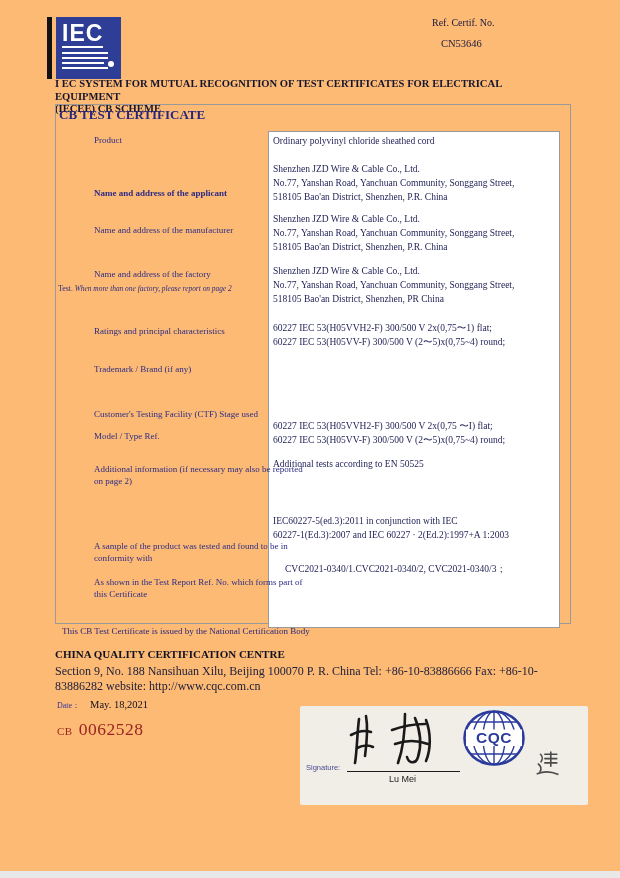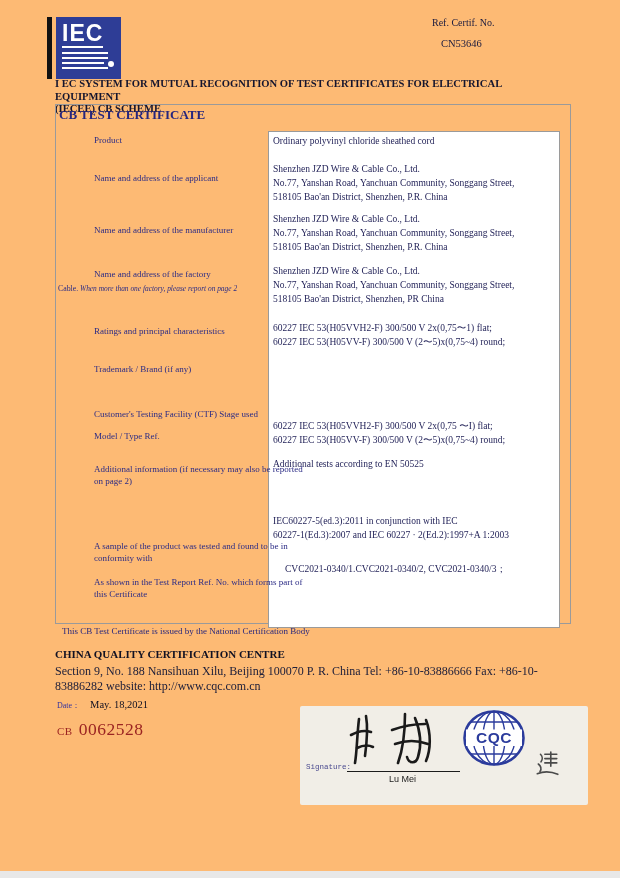--- a/index.html
+++ b/index.html
@@ -37,21 +37,21 @@
   .date-row{left:57px;top:694px;}
   .date-label{font-size:8px;color:#3333a0;}
   .date-value{font-size:10.5px;color:#111122;margin-left:10px;}
   .cb-row{left:57px;top:719px;color:#9b2422;}
   .cb-prefix{font-size:11px;letter-spacing:0.5px;}
   .cb-num{font-size:17.5px;margin-left:6px;letter-spacing:0.5px;}
   
   .sig-patch{left:300px;top:706px;width:288px;height:99px;background:#f1eee7;border-radius:2px;}
   .sig-svg{left:345px;top:711px;}
   .sig-line{left:347px;top:771px;width:113px;border-top:1.5px solid #1c1c1c;}
-  .sig-label{left:306px;top:763px;font-size:7.5px;color:#4a4a8f;font-family:Liberation Mono, monospace;}
+  .sig-label{left:306px;top:763px;font-size:7.5px;color:#4a4a8f;font-family:Liberation Sans, sans-serif;}
   .sig-name{left:389px;top:774px;font-size:9px;color:#1c1c1c;font-family:"Liberation Sans",sans-serif;}
   .cqc-svg{left:462px;top:709px;}
   .jian-svg{left:534px;top:751px;}
 </style>
 </head>
 <body>
 
 <div class="page">
 
   <div class="iec-logo">
@@ -74,25 +74,25 @@
   <div class="abs scheme-title">
     <div>I EC SYSTEM FOR MUTUAL RECOGNITION OF TEST CERTIFICATES FOR ELECTRICAL EQUIPMENT</div>
     <div>(IECEE) CB SCHEME</div>
   </div>
 
   <div class="abs outer-box"></div>
   <div class="abs value-box"></div>
   <div class="abs cb-title">CB TEST CERTIFICATE</div>
 
   <div class="lbl" style="top:135px;">Product</div>
-  <div class="lbl" style="top:173px;">Name and address of the applicant</div>
+  <div class="lbl" style="top:188px;font-weight:bold;">Name and address of the applicant</div>
   <div class="lbl" style="top:269px;">Name and address of the factory</div>
   <div class="lbl" style="top:225px;">Name and address of the manufacturer</div>
   <div class="note" style="top:284px;">
-    <span>Cable.</span><span class="it"> When more than one factory, please report on page 2</span>
+    <span>Test.</span><span class="it"> When more than one factory, please report on page 2</span>
   </div>
   <div class="lbl" style="top:326px;">Ratings and principal characteristics</div>
   <div class="lbl" style="top:409px;">Customer's Testing Facility (CTF) Stage used</div>
   <div class="lbl" style="top:364px;">Trademark / Brand (if any)</div>
   <div class="lbl" style="top:431px;">Model / Type Ref.</div>
   <div class="lbl" style="top:464px;width:213px;">Additional information (if necessary may also be reported on page 2)</div>
   <div class="lbl" style="top:541px;width:208px;">A sample of the product was tested and found to be in conformity with</div>
   <div class="lbl" style="top:577px;width:213px;">As shown in the Test Report Ref. No. which forms part of this Certificate</div>
 
   <div class="val" style="top:134px;">Ordinary polyvinyl chloride sheathed cord</div>

